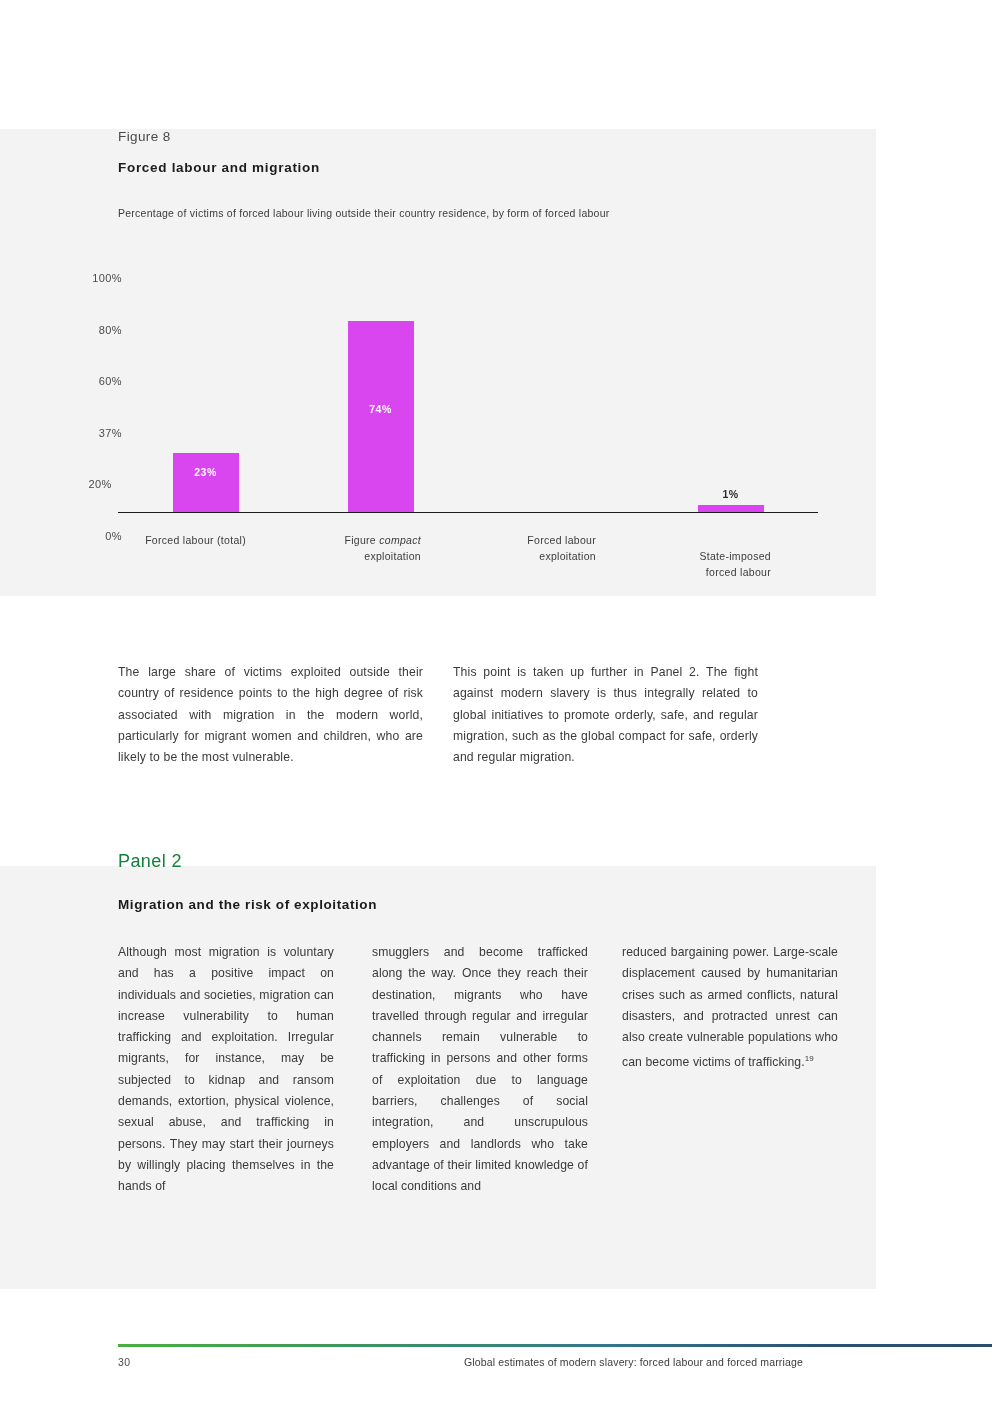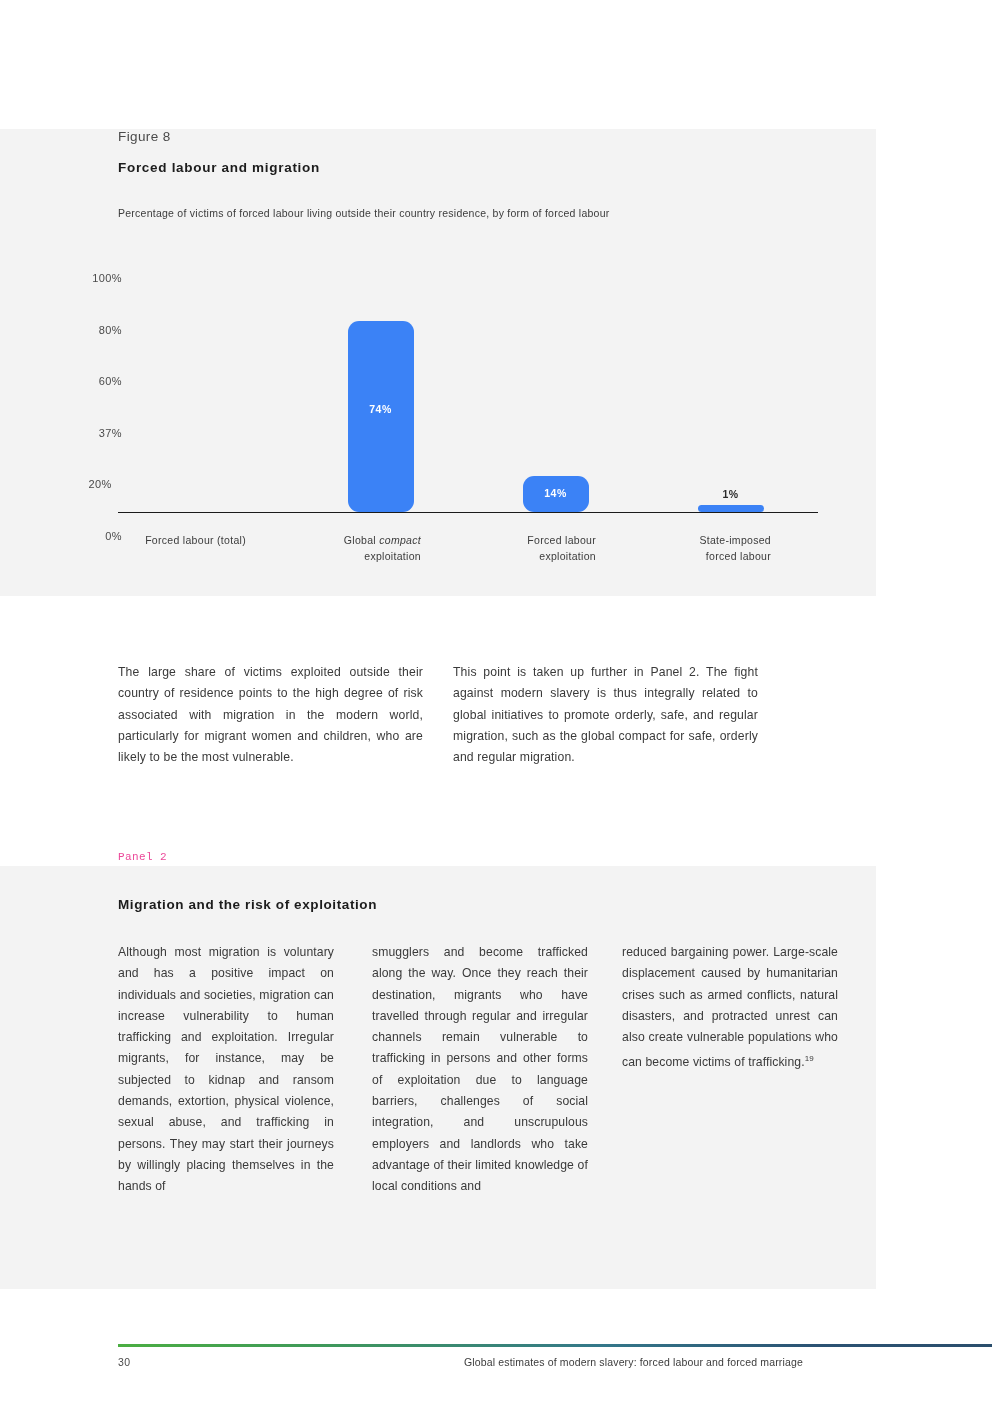--- a/index.html
+++ b/index.html
@@ -91,22 +91,21 @@
     bottom: 0;
     width: 175px;
     height: 100%;
   }
   .bar {
     position: absolute;
     bottom: 0;
     left: 50%;
     transform: translateX(-50%);
     width: 66px;
-    background: #3b82f6;
-    border-radius: 11px;
+    background: #d946ef;
   }
   .bar-value {
     position: absolute;
     left: 50%;
     transform: translateX(-50%);
     font-size: 10.5px;
     font-weight: bold;
     letter-spacing: 0.5px;
     white-space: nowrap;
   }
@@ -136,24 +135,23 @@
     color: #3a3a3a;
   }
   #body-col-1 { left: 118px; }
   #body-col-2 { left: 453px; }
 
   
   #panel-label {
     position: absolute;
     left: 118px;
     top: 851px;
-    font-size: 11px;
+    font-size: 18px;
     letter-spacing: 0.4px;
-    color: #ec4899;
-    font-family: Liberation Mono, monospace;
+    color: #15803d;
   }
   #panel-block {
     position: absolute;
     left: 0;
     top: 866px;
     width: 876px;
     height: 423px;
     background: #f3f3f3;
   }
   #panel-title {
@@ -220,51 +218,51 @@
 
 <div id="chart">
   <div class="y-tick" style="top:8px;">100%</div>
   <div class="y-tick" style="top:59.6px;">80%</div>
   <div class="y-tick" style="top:111.2px;">60%</div>
   <div class="y-tick" style="top:162.8px;">37%</div>
   <div class="y-tick" style="top:214.4px;text-align:center;">20%</div>
   <div class="y-tick" style="top:266px;">0%</div>
 
   <div id="plot">
+    <div class="bar-slot" style="left:0px;">
+      <div class="bar" style="height:59.3px;">
+        <div class="bar-value inside">23%</div>
+      </div>
+    </div>
     <div class="bar-slot" style="left:175px;">
       <div class="bar" style="height:190.9px;">
         <div class="bar-value inside" style="bottom:97px;">74%</div>
-      </div>
-    </div>
-    <div class="bar-slot" style="left:350px;">
-      <div class="bar" style="height:36.1px;">
-        <div class="bar-value inside" style="bottom:13px;">14%</div>
       </div>
     </div>
     <div class="bar-slot" style="left:525px;">
       <div class="bar" style="height:7px;">
         <div class="bar-value outside" style="bottom:12px;">1%</div>
       </div>
     </div>
   </div>
 
   <div id="axis-line"></div>
 
   <div class="cat-label" style="left:-8px;">
     <span>Forced labour (total)</span>
   </div>
   <div class="cat-label" style="left:167px;">
-    <span>Global </span><span class="ital">compact</span><br>
+    <span>Figure </span><span class="ital">compact</span><br>
     <span>exploitation</span>
   </div>
   <div class="cat-label" style="left:342px;">
     <span>Forced labour</span><br>
     <span>exploitation</span>
   </div>
-  <div class="cat-label" style="left:517px;">
+  <div class="cat-label" style="left:517px;margin-top:16px;">
     <span>State-imposed</span><br>
     <span>forced labour</span>
   </div>
 </div>
 
 <div class="body-col" id="body-col-1">The large share of victims exploited outside their country of residence points to the high degree of risk associated with migration in the modern world, particularly for migrant women and children, who are likely to be the most vulnerable.</div>
 <div class="body-col" id="body-col-2">This point is taken up further in Panel 2. The fight against modern slavery is thus integrally related to global initiatives to promote orderly, safe, and regular migration, such as the global compact for safe, orderly and regular migration.</div>
 
 <div id="panel-block"></div>
 <div id="panel-label">Panel 2</div>

